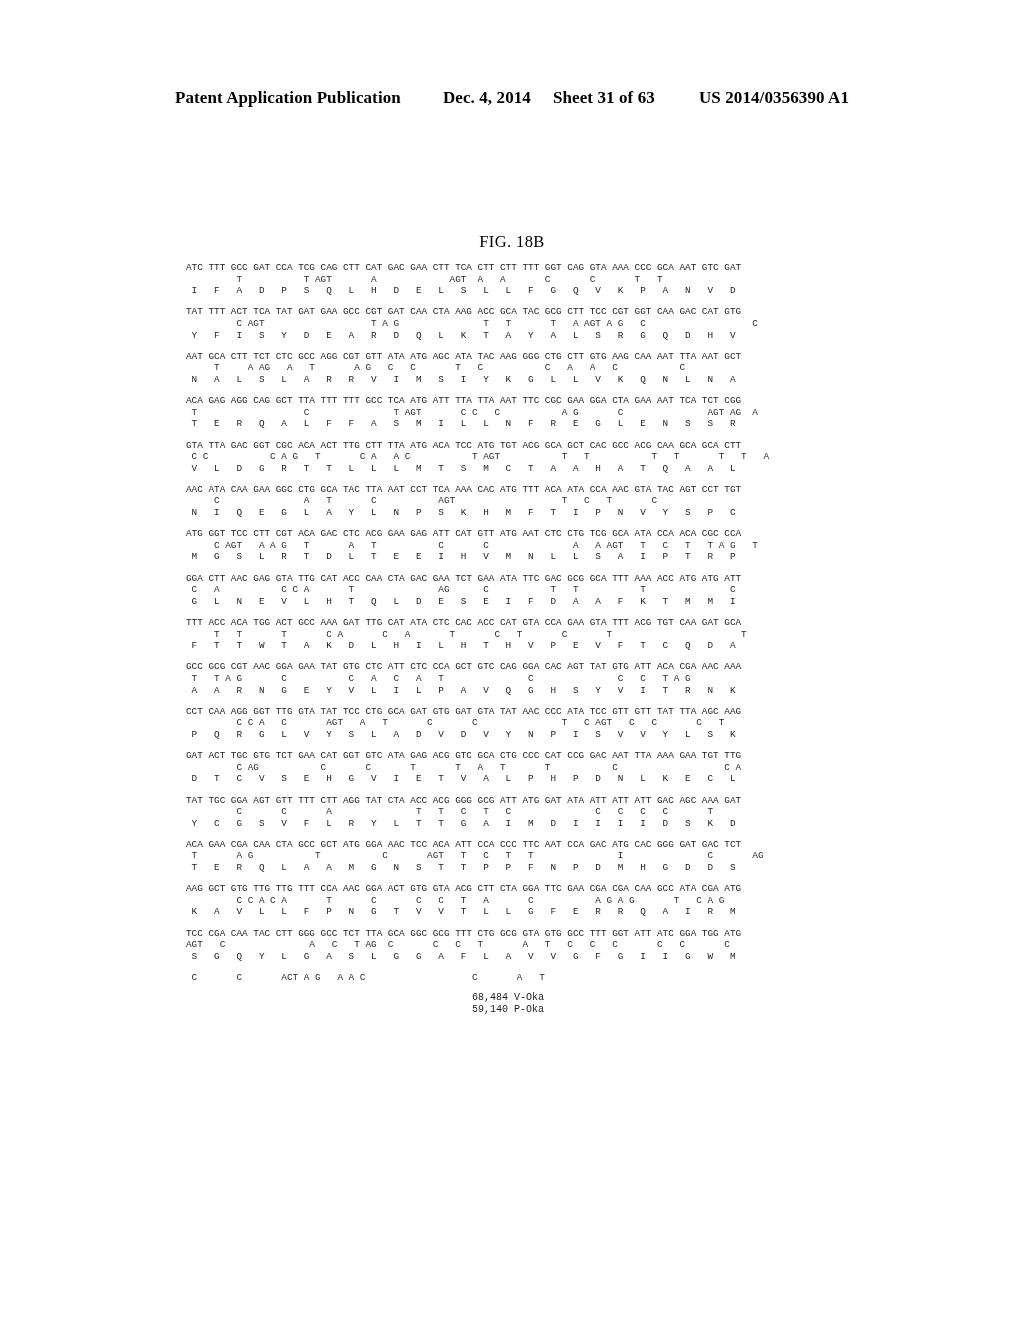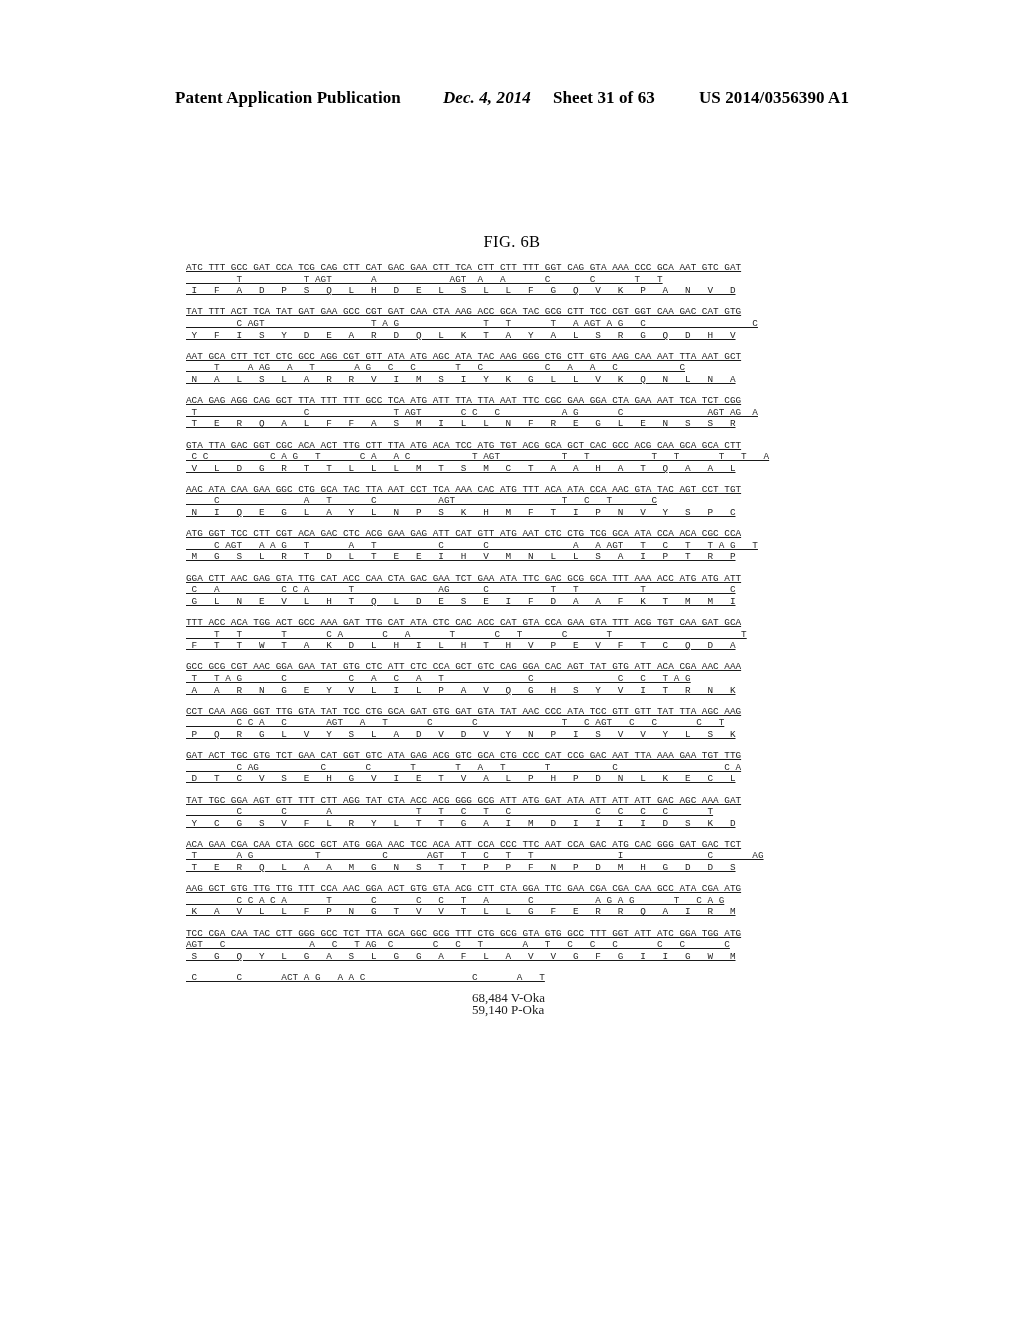--- a/index.html
+++ b/index.html
@@ -25,21 +25,21 @@
     display: flex;
     justify-content: center;
     align-items: baseline;
     font-family: "Liberation Serif", serif;
     font-weight: bold;
     font-size: 17px;
     letter-spacing: 0.1px;
     white-space: nowrap;
   }
   .hdr-pub { margin-right: 42px; }
-  .hdr-date { margin-right: 22px; font-style: italic; }
+  .hdr-date { margin-right: 22px; }
   .hdr-sheet { margin-right: 44px; text-align: center; }
   .hdr-num { }
 
   
   .figure-title {
     position: absolute;
     top: 232px;
     left: 0;
     width: 1024px;
     text-align: center;
@@ -56,51 +56,50 @@
     font-family: "Liberation Mono", monospace;
     font-size: 9.35px;
     line-height: 11.6px;
     color: #1a1a1a;
     letter-spacing: 0px;
   }
 
   .seq-block {
     margin-bottom: 9.6px;
     white-space: pre;
-    text-decoration: underline;
   }
   .seq-row {
     white-space: pre;
     height: 11.6px;
   }
   .row-codon   { color: #1c1c1c; }
   .row-variant { color: #2a2a2a; }
   .row-protein { color: #1c1c1c; }
 
   .footer-notes {
     margin-top: -1px;
     padding-left: 286px;
     white-space: pre;
-    font-family: Liberation Serif, serif;
-    font-size: 13px;
+    font-family: Liberation Mono, monospace;
+    font-size: 10px;
     line-height: 11.6px;
     color: #1c1c1c;
   }
 </style>
 </head>
 <body>
 
 <div class="page-header">
   <span class="hdr-pub">Patent Application Publication</span>
   <span class="hdr-date">Dec. 4, 2014</span>
   <span class="hdr-sheet">Sheet 31 of 63</span>
   <span class="hdr-num">US 2014/0356390 A1</span>
 </div>
 
-<div class="figure-title">FIG. 6B</div>
+<div class="figure-title">FIG. 18B</div>
 
 <div class="sequence-area">
   <div id="seq-blocks">
       <div class="seq-block"><div class="seq-row row-codon">ATC TTT GCC GAT CCA TCG CAG CTT CAT GAC GAA CTT TCA CTT CTT TTT GGT CAG GTA AAA CCC GCA AAT GTC GAT</div><div class="seq-row row-variant">         T           T AGT       A             AGT  A   A       C       C       T   T</div><div class="seq-row row-protein"> I   F   A   D   P   S   Q   L   H   D   E   L   S   L   L   F   G   Q   V   K   P   A   N   V   D</div></div>
       <div class="seq-block"><div class="seq-row row-codon">TAT TTT ACT TCA TAT GAT GAA GCC CGT GAT CAA CTA AAG ACC GCA TAC GCG CTT TCC CGT GGT CAA GAC CAT GTG</div><div class="seq-row row-variant">         C AGT                   T A G               T   T       T   A AGT A G   C                   C</div><div class="seq-row row-protein"> Y   F   I   S   Y   D   E   A   R   D   Q   L   K   T   A   Y   A   L   S   R   G   Q   D   H   V</div></div>
       <div class="seq-block"><div class="seq-row row-codon">AAT GCA CTT TCT CTC GCC AGG CGT GTT ATA ATG AGC ATA TAC AAG GGG CTG CTT GTG AAG CAA AAT TTA AAT GCT</div><div class="seq-row row-variant">     T     A AG   A   T       A G   C   C       T   C           C   A   A   C           C</div><div class="seq-row row-protein"> N   A   L   S   L   A   R   R   V   I   M   S   I   Y   K   G   L   L   V   K   Q   N   L   N   A</div></div>
       <div class="seq-block"><div class="seq-row row-codon">ACA GAG AGG CAG GCT TTA TTT TTT GCC TCA ATG ATT TTA TTA AAT TTC CGC GAA GGA CTA GAA AAT TCA TCT CGG</div><div class="seq-row row-variant"> T                   C               T AGT       C C   C           A G       C               AGT AG  A</div><div class="seq-row row-protein"> T   E   R   Q   A   L   F   F   A   S   M   I   L   L   N   F   R   E   G   L   E   N   S   S   R</div></div>
       <div class="seq-block"><div class="seq-row row-codon">GTA TTA GAC GGT CGC ACA ACT TTG CTT TTA ATG ACA TCC ATG TGT ACG GCA GCT CAC GCC ACG CAA GCA GCA CTT</div><div class="seq-row row-variant"> C C           C A G   T       C A   A C           T AGT           T   T           T   T       T   T   A</div><div class="seq-row row-protein"> V   L   D   G   R   T   T   L   L   L   M   T   S   M   C   T   A   A   H   A   T   Q   A   A   L</div></div>
       <div class="seq-block"><div class="seq-row row-codon">AAC ATA CAA GAA GGC CTG GCA TAC TTA AAT CCT TCA AAA CAC ATG TTT ACA ATA CCA AAC GTA TAC AGT CCT TGT</div><div class="seq-row row-variant">     C               A   T       C           AGT                   T   C   T       C</div><div class="seq-row row-protein"> N   I   Q   E   G   L   A   Y   L   N   P   S   K   H   M   F   T   I   P   N   V   Y   S   P   C</div></div>
       <div class="seq-block"><div class="seq-row row-codon">ATG GGT TCC CTT CGT ACA GAC CTC ACG GAA GAG ATT CAT GTT ATG AAT CTC CTG TCG GCA ATA CCA ACA CGC CCA</div><div class="seq-row row-variant">     C AGT   A A G   T       A   T           C       C               A   A AGT   T   C   T   T A G   T</div><div class="seq-row row-protein"> M   G   S   L   R   T   D   L   T   E   E   I   H   V   M   N   L   L   S   A   I   P   T   R   P</div></div>

